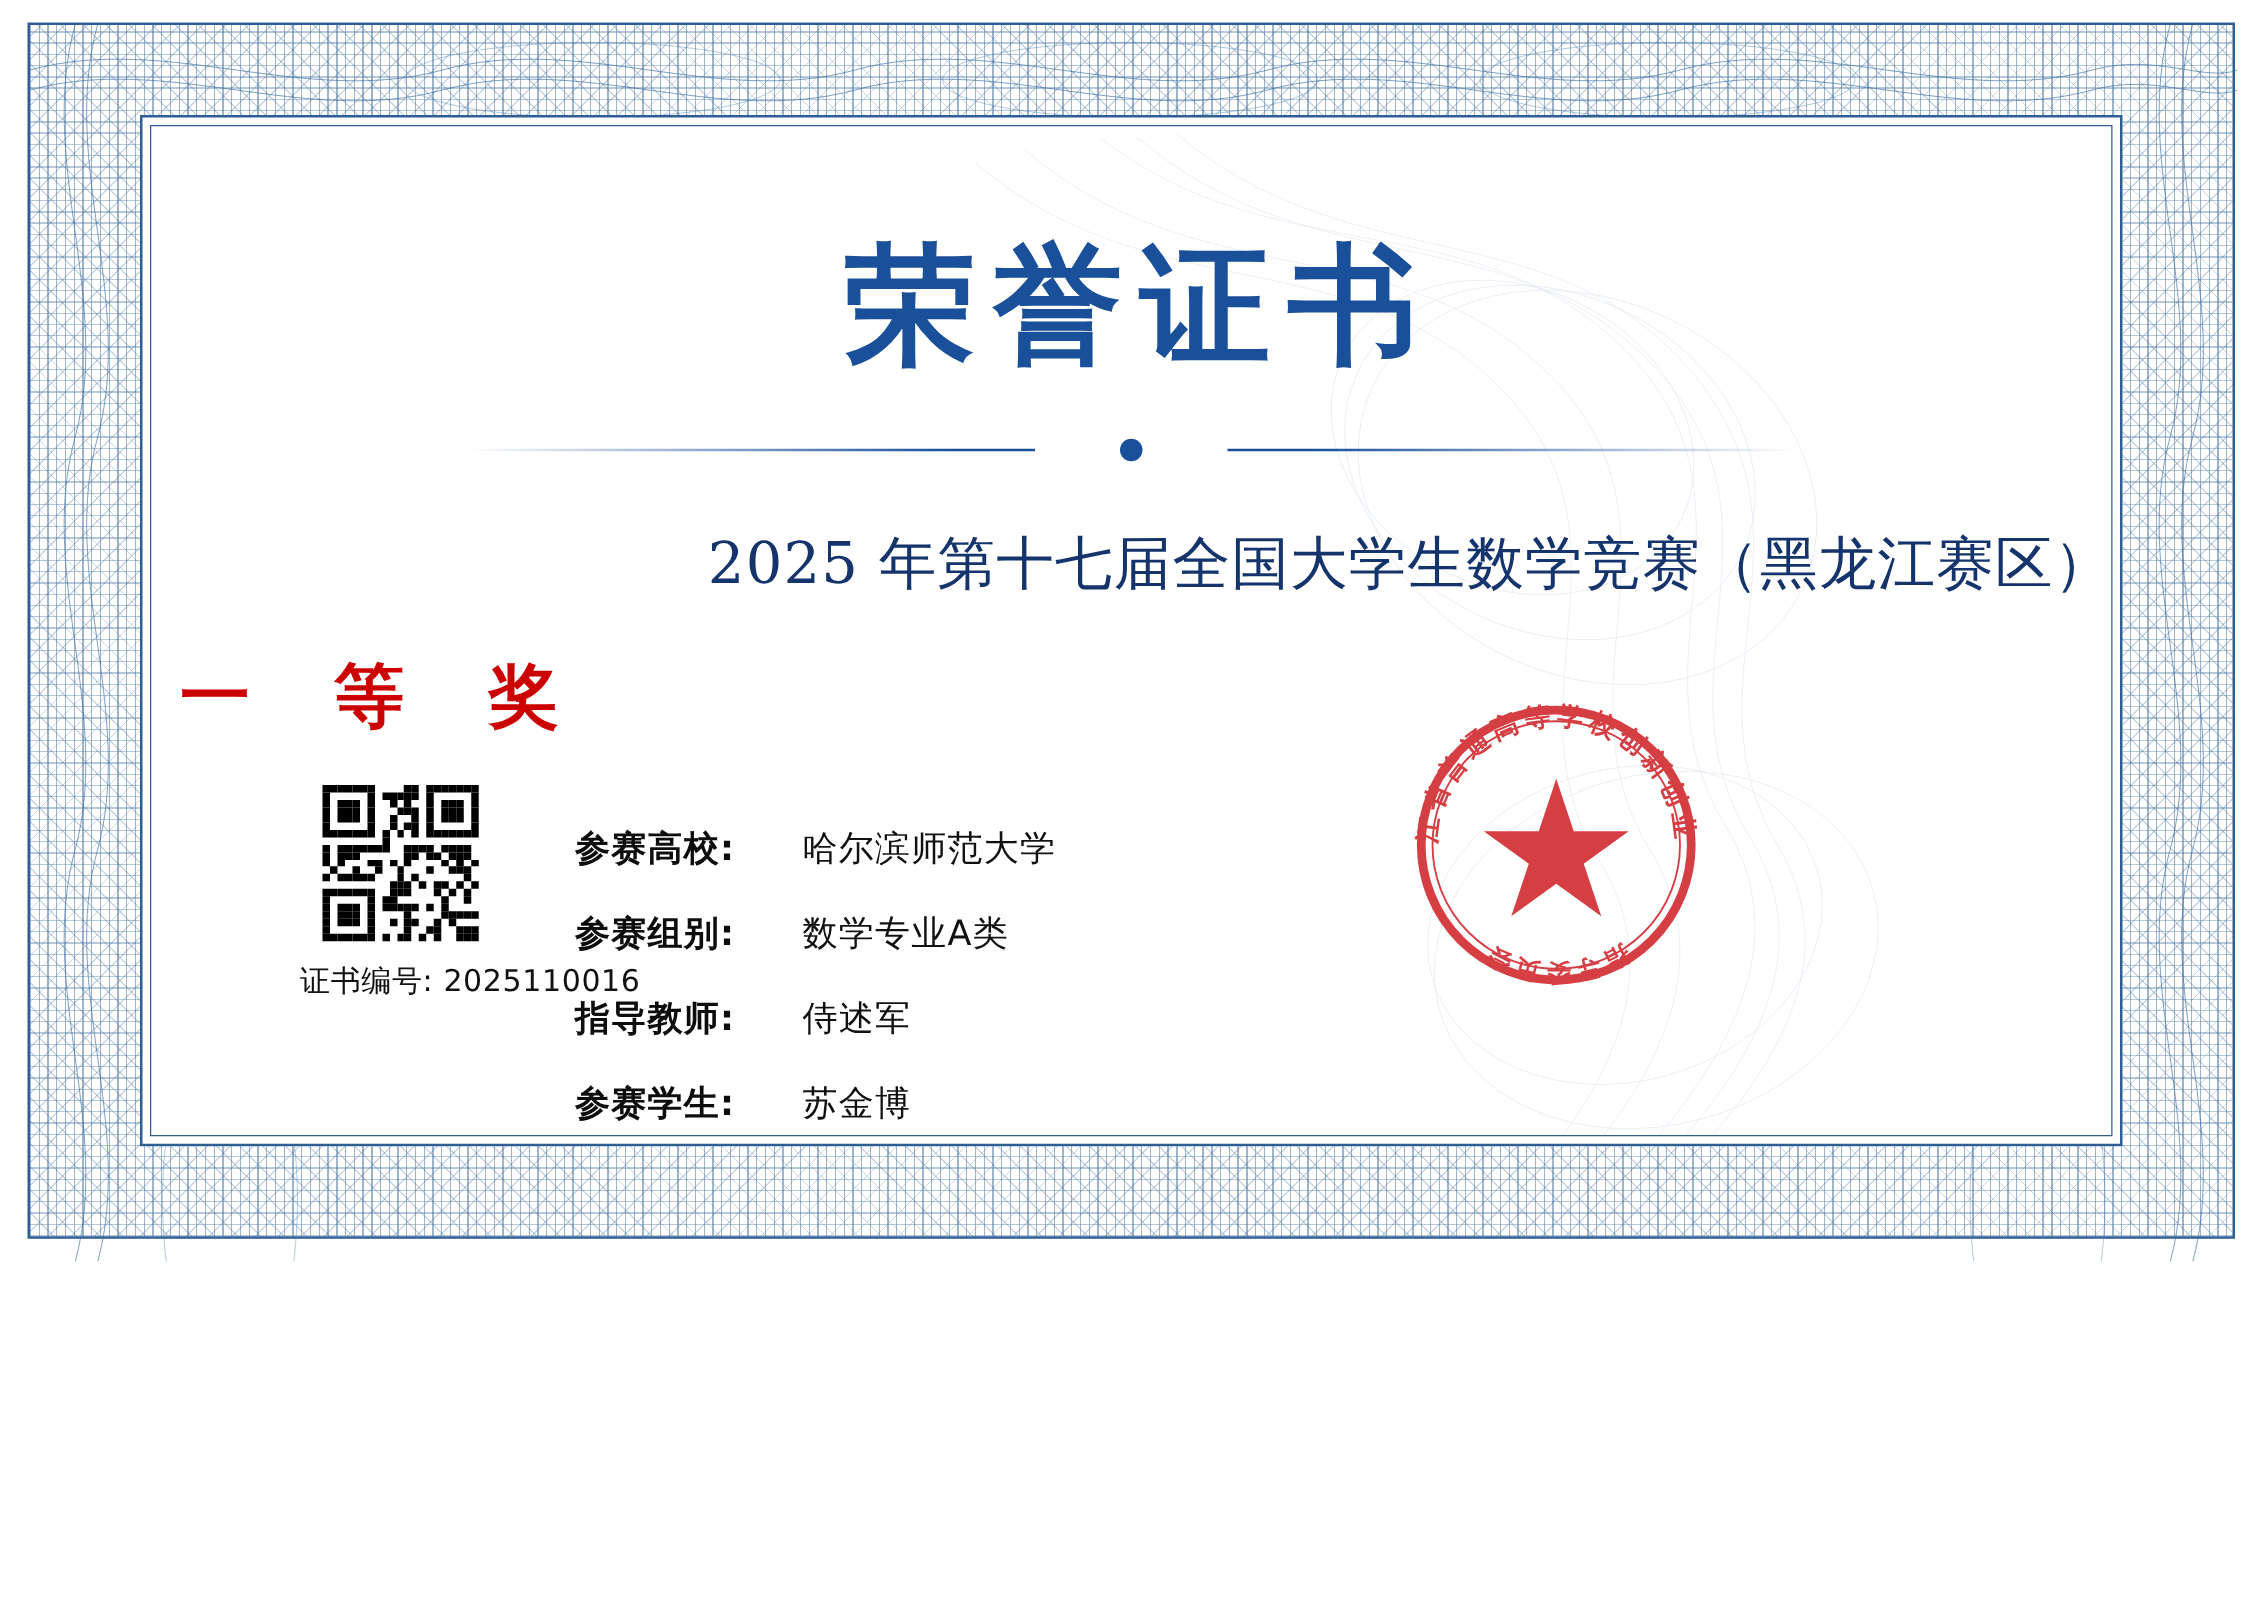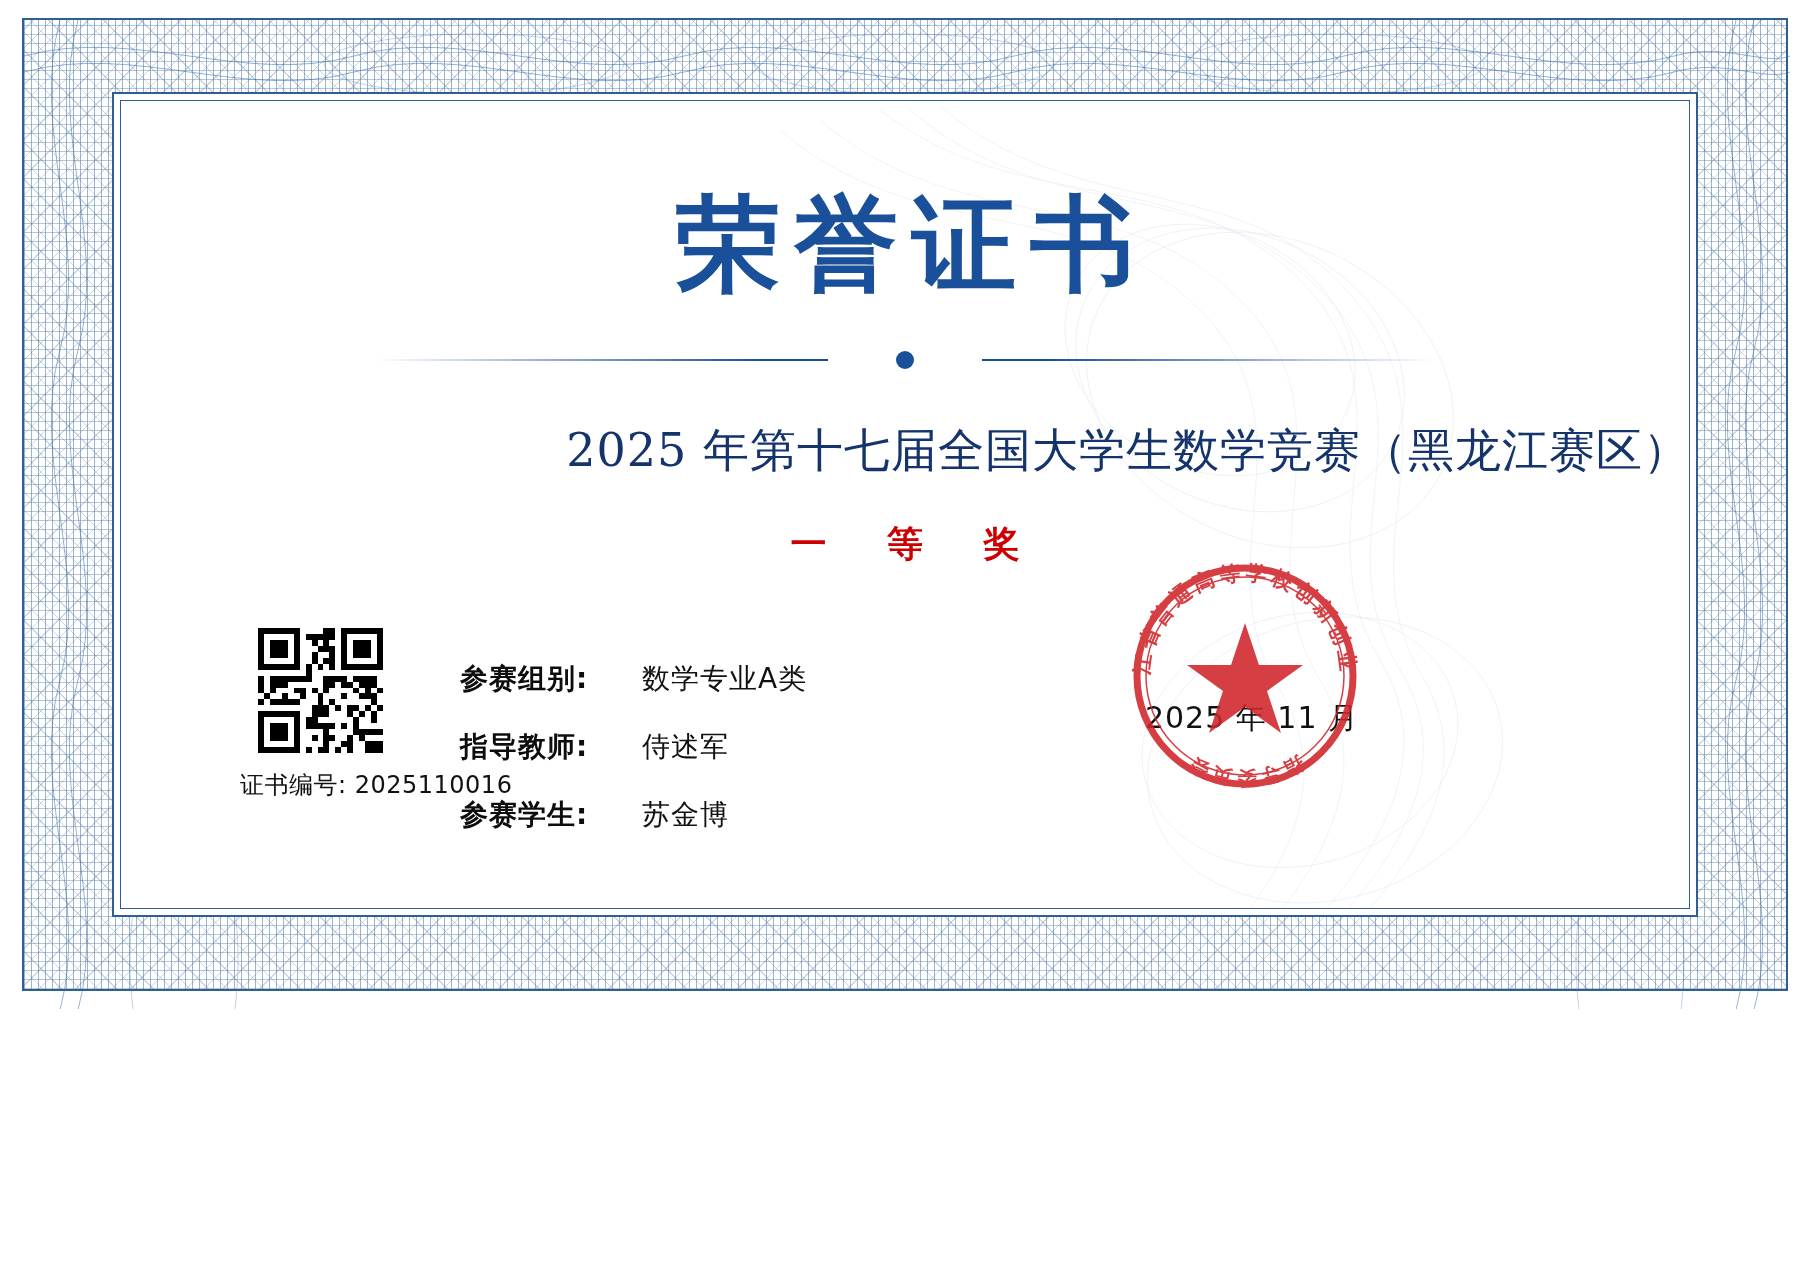--- a/index.html
+++ b/index.html
@@ -146,24 +146,23 @@
     font-size: 46px;
     color: #14346b;
     letter-spacing: 1px;
   }
 
   .award {
     position: absolute;
     top: 420px;
     left: 0;
     right: 0;
-    text-align: center;
     font-family: "DejaVu Sans", "Liberation Sans", sans-serif;
     font-weight: bold;
-    font-size: 36px;
+    font-size: 56px;
     letter-spacing: 24px;
     text-indent: 24px;
     color: #cc0000;
   }
 
   .fields {
     position: absolute;
     top: 560px;
     left: 340px;
   }
@@ -308,20 +307,24 @@
       <span class="gapline"></span>
       <span class="line right"></span>
     </div>
 
     <div class="subtitle">2025 年第十七届全国大学生数学竞赛（黑龙江赛区）</div>
 
     <div class="award">一 等 奖</div>
 
     <div class="fields">
       <div class="field-row">
+        <span class="field-label">参赛高校:</span>
+        <span class="field-value">哈尔滨师范大学</span>
+      </div>
+      <div class="field-row">
         <span class="field-label">参赛组别:</span>
         <span class="field-value">数学专业A类</span>
       </div>
       <div class="field-row">
         <span class="field-label">指导教师:</span>
         <span class="field-value">侍述军</span>
       </div>
       <div class="field-row">
         <span class="field-label">参赛学生:</span>
         <span class="field-value">苏金博</span>
@@ -769,21 +772,20 @@
           <i></i>
           <i></i>
           <i class="on"></i>
           <i class="on"></i>
           <i class="on"></i>
         </div>
       <div class="cert-no">证书编号: 2025110016</div>
     </div>
 
     <div class="issuer">
-      <div class="date">2025 年 11 月</div>
     </div>
 
     <svg class="seal" viewBox="0 0 250 250">
       <defs>
         <path id="sealArcTop" d="M 125,125 m -96,0 a 96,96 0 1,1 192,0" fill="none"></path>
         <path id="sealArcBottom" d="M 125,125 m 96,0 a 96,96 0 1,1 -192,0" fill="none"></path>
       </defs>
       <g opacity="0.88">
         <circle cx="125" cy="125" r="108" fill="none" stroke="#d0252b" stroke-width="7"></circle>
         <circle cx="125" cy="125" r="99" fill="none" stroke="#d0252b" stroke-width="1.5"></circle>

